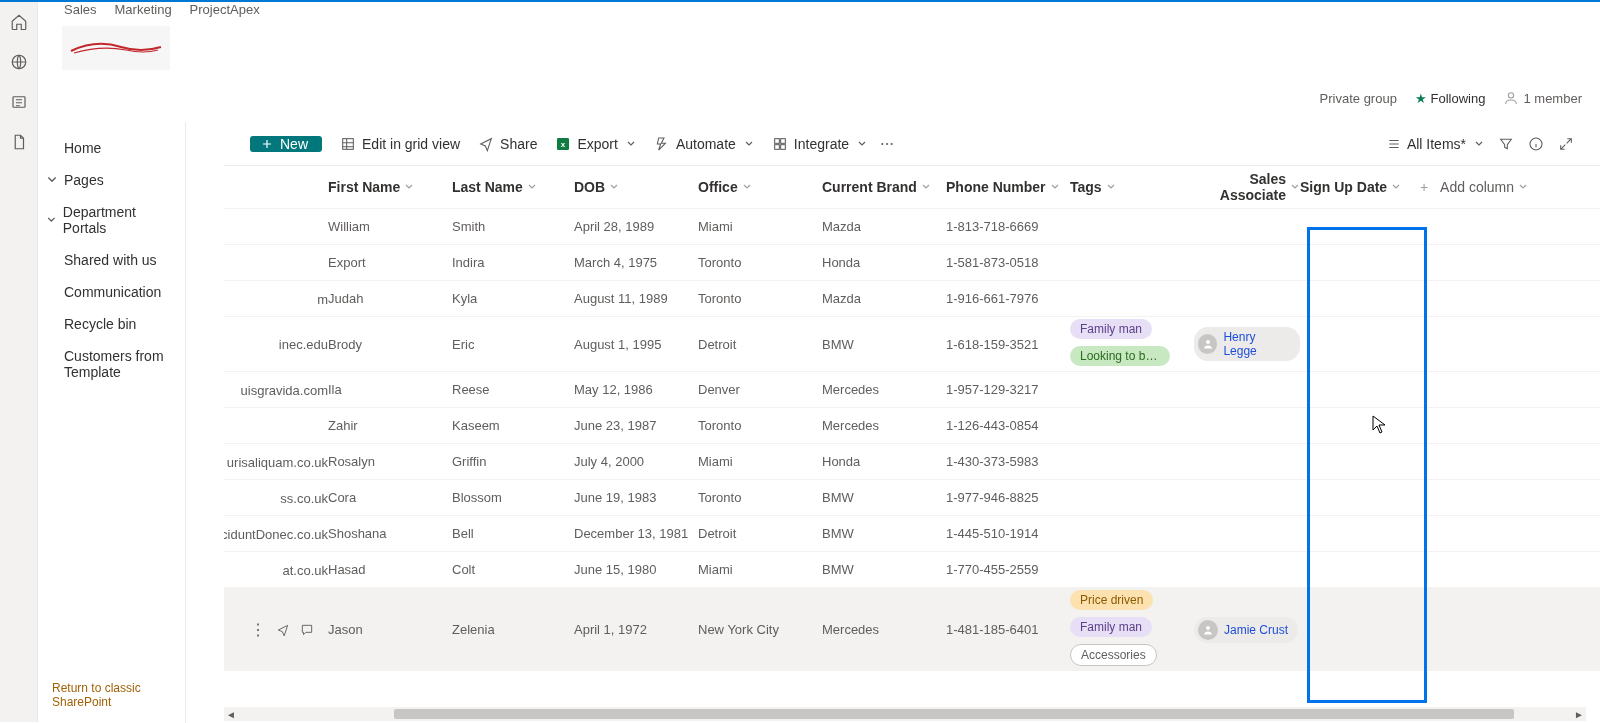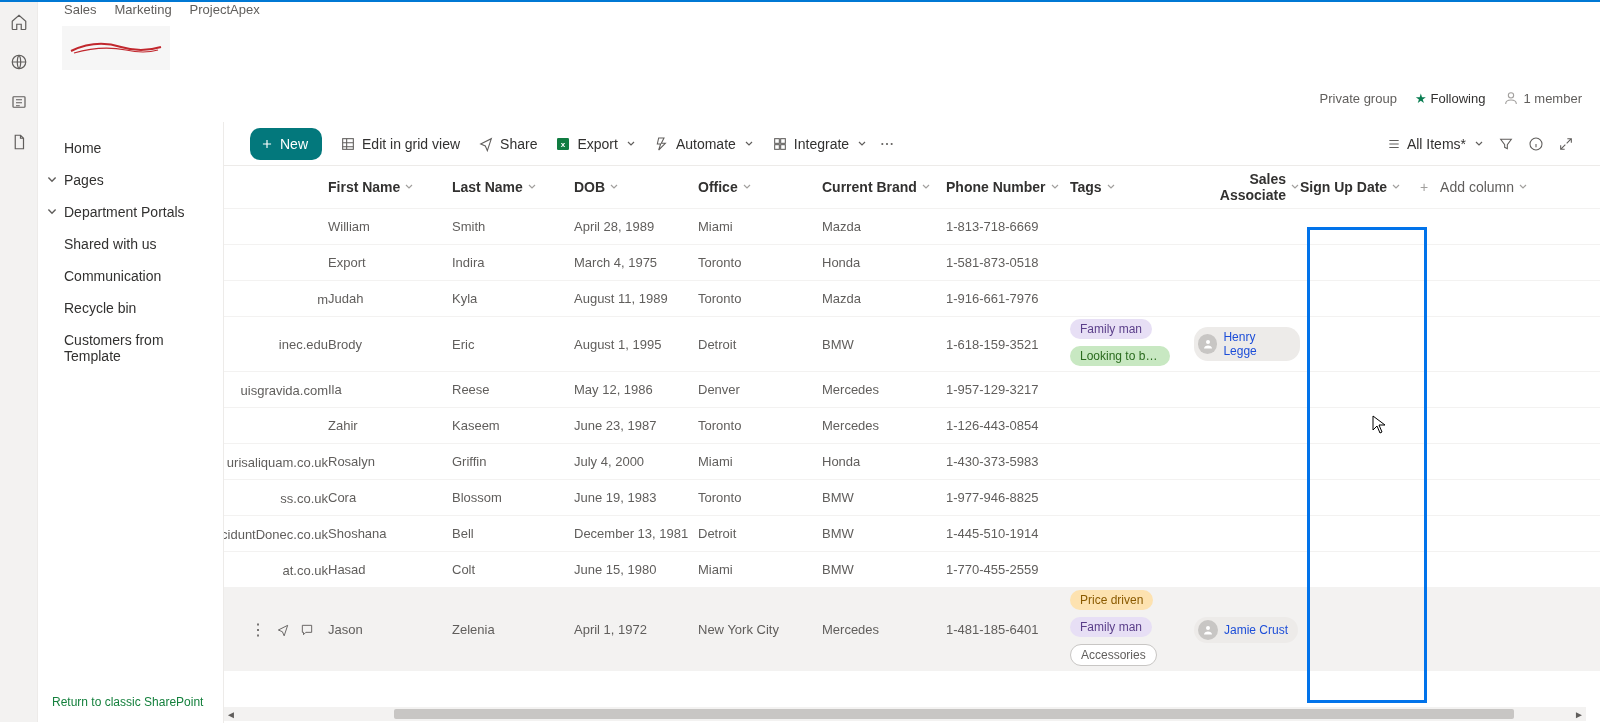--- a/index.html
+++ b/index.html
@@ -16,32 +16,32 @@
 .site-tabs span { padding-top: 0px; }
 .logo-box { margin: 2px 0 0 24px; width: 108px; height: 44px; background: #f6f6f6; display: flex; align-items: center; justify-content: center; }
 .logo-box svg { width: 100px; height: 22px; }
 
 .group-info { position: absolute; top: 90px; right: 18px; display: flex; align-items: center; gap: 18px; font-size: 13px; color: #605e5c; }
 .group-info .star { color: #0a7d52; }
 .group-info .following { color: #323130; }
 .group-info .member-icon { color: #a19f9d; }
 
 .command-bar { position: absolute; top: 122px; left: 224px; right: 0; height: 44px; display: flex; align-items: center; padding: 0 26px; border-bottom: 1px solid #edebe9; font-size: 14px; color: #323130; }
-.btn-new { background: #03787c; color: #fff; border: none; height: 32px; padding: 0 14px 0 10px; display: flex; align-items: center; gap: 6px; border-radius: 10px; font-size: 14px; }
+.btn-new { background: #03787c; color: #fff; border: none; height: 16px; padding: 0 14px 0 10px; display: flex; align-items: center; gap: 6px; border-radius: 3px; font-size: 14px; }
 .cmd-item { display: flex; align-items: center; gap: 6px; margin-left: 18px; color: #323130; cursor: pointer; }
 .cmd-item svg { width: 16px; height: 16px; }
 .chev { margin-left: 2px; }
 .cmd-right { margin-left: auto; display: flex; align-items: center; gap: 14px; color: #323130; }
 .view-switch { display: flex; align-items: center; gap: 6px; }
 
-.left-nav { position: absolute; top: 122px; left: 38px; width: 186px; bottom: 0; border-right: 1px solid #edebe9; padding-top: 10px; font-size: 14px; }
+.left-nav { position: absolute; top: 122px; left: 38px; width: 148px; bottom: 0; border-right: 1px solid #edebe9; padding-top: 10px; font-size: 14px; }
 .left-nav .nav-item { padding: 8px 14px 8px 26px; color: #323130; cursor: pointer; }
 .left-nav .nav-group { padding: 8px 14px 8px 8px; display: flex; align-items: center; gap: 6px; color: #323130; cursor: pointer; }
 .left-nav .nav-edit { padding: 8px 14px 8px 26px; color: #0078d4; cursor: pointer; }
-.left-nav .return { position: absolute; bottom: 14px; left: 14px; font-size: 12px; color: #15803d; }
+.left-nav .return { position: absolute; bottom: 14px; left: 14px; font-size: 12px; color: #a16207; }
 
 .list-area { position: absolute; top: 166px; left: 224px; right: 0; bottom: 0; overflow: hidden; }
 .list-title-row { display: flex; align-items: center; gap: 10px; padding: 18px 26px 14px 26px; }
 .list-title { font-size: 20px; font-weight: 400; }
 .star-outline { color: #a19f9d; }
 
 .grid { position: relative; width: 100%; }
 .grid-header { display: flex; align-items: center; height: 42px; font-size: 14px; color: #323130; font-weight: 600; }
 .grid-row { display: flex; align-items: center; min-height: 36px; font-size: 13px; color: #605e5c; border-top: 1px solid #f3f2f1; }
 .grid-row.tall { min-height: 54px; }

